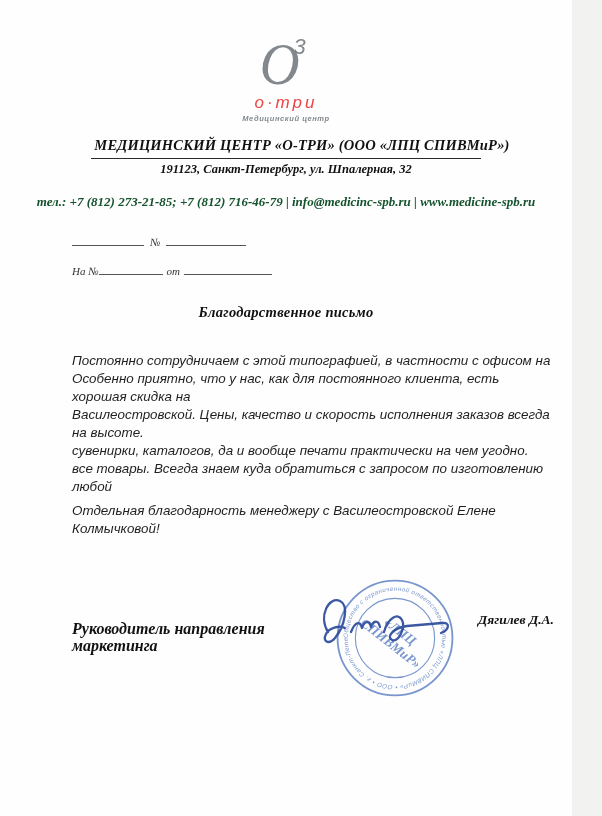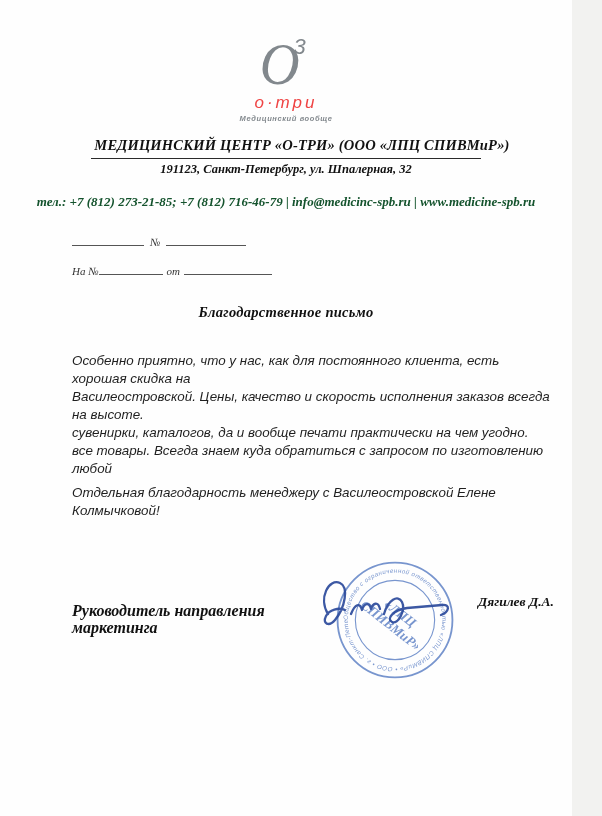--- a/index.html
+++ b/index.html
@@ -90,40 +90,41 @@
 <body>
 
 <div class="page">
 
   <header class="letterhead">
     <div class="logo">
       <div>
         <span class="logo-mark">О</span><span class="logo-sup">3</span>
       </div>
       <div class="logo-word">о·три</div>
-      <div class="logo-tag">Медицинский вообще</div>
+      <div class="logo-tag">Медицинский центр</div>
     </div>
     <div class="org-name">МЕДИЦИНСКИЙ ЦЕНТР «О-ТРИ» (ООО «ЛПЦ СПИВМиР»)</div>
     <hr class="head-rule">
     <div class="addr">191123, Санкт-Петербург, ул. Шпалерная, 32</div>
     <div class="contacts">тел.: +7 (812) 273-21-85; +7 (812) 716-46-79 | info@medicinc-spb.ru | www.medicine-spb.ru</div>
   </header>
 
   <div class="refs">
     <div class="ref-line1">
       <span class="blank b1"></span><span>№</span><span class="blank b2"></span>
     </div>
     <div class="ref-line2">
       <span>На №</span><span class="blank b3"></span><span>от</span><span class="blank b4"></span>
     </div>
   </div>
 
   <h1 class="title">Благодарственное письмо</h1>
 
   <div class="body-text">
+    <div>Постоянно сотрудничаем с этой типографией, в частности с офисом на</div>
     <div>Особенно приятно, что у нас, как для постоянного клиента, есть хорошая скидка на</div>
     <div>Василеостровской. Цены, качество и скорость исполнения заказов всегда на высоте.</div>
     <div>сувенирки, каталогов, да и вообще печати практически на чем угодно.</div>
     <div>все товары. Всегда знаем куда обратиться с запросом по изготовлению любой</div>
     <div class="p2">Отдельная благодарность менеджеру с Василеостровской Елене Колмычковой!</div>
   </div>
 
   <div class="sign-block">
 
     <div class="job-title">

